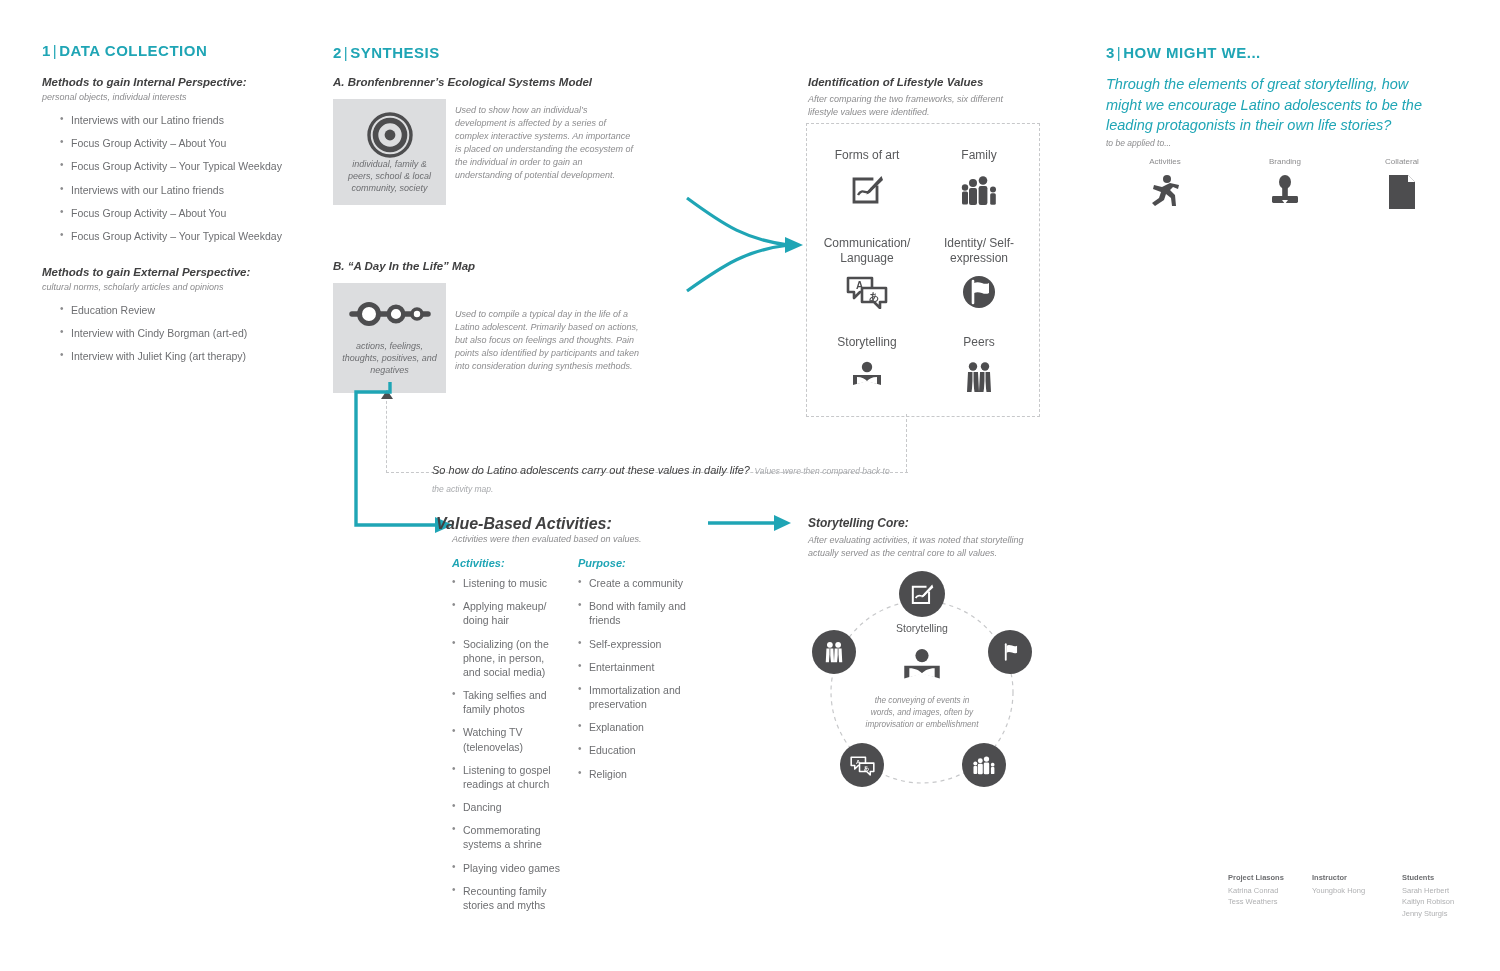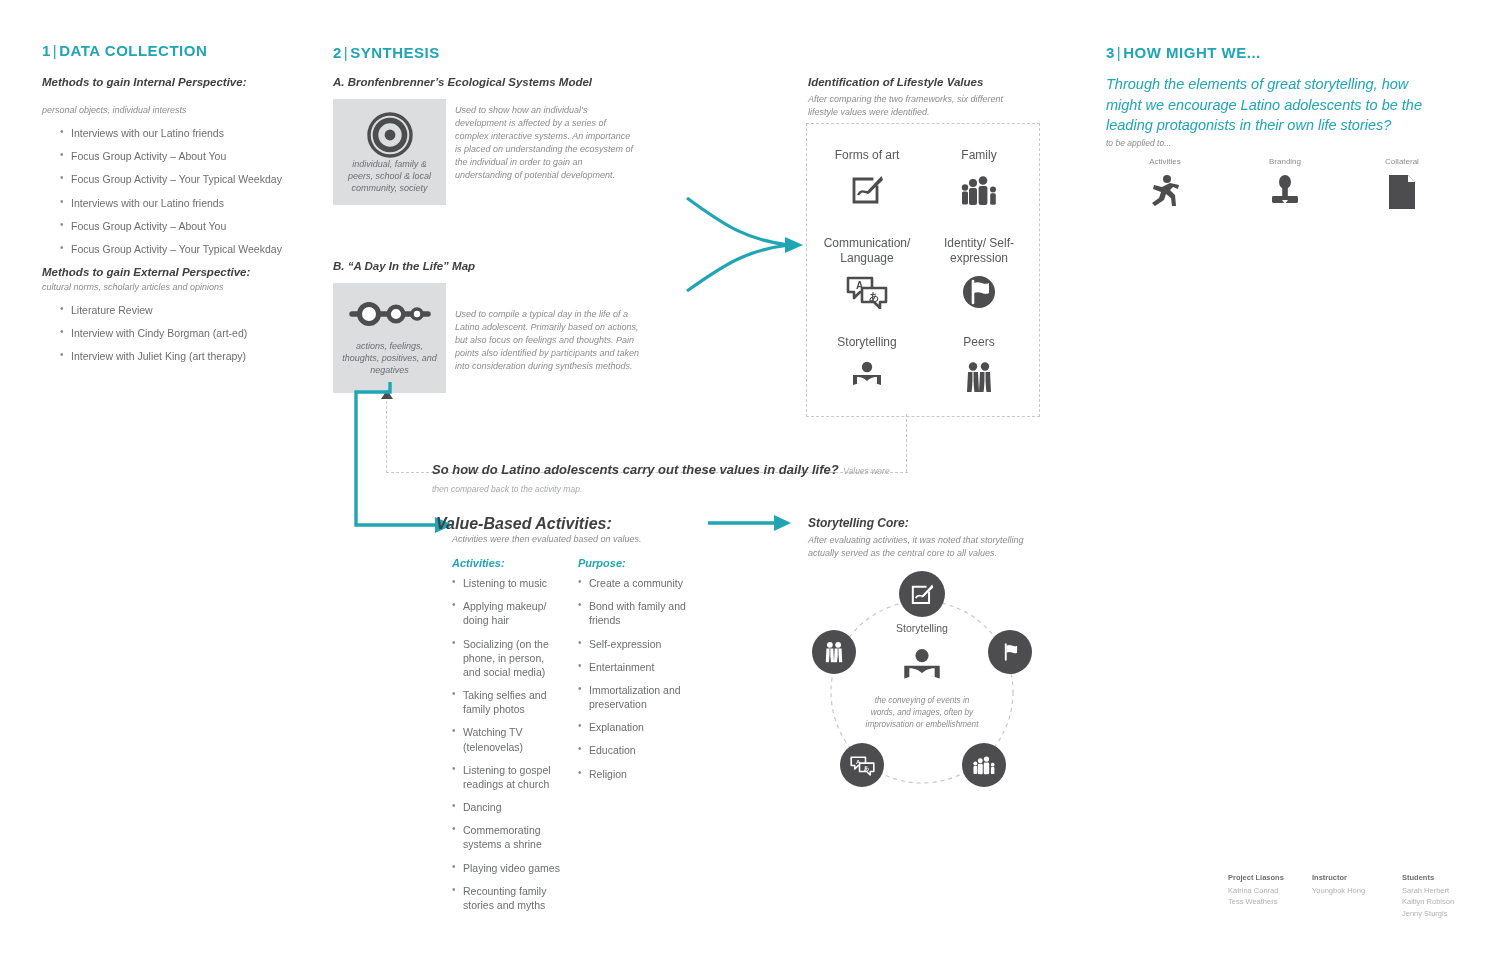--- a/index.html
+++ b/index.html
@@ -28,36 +28,36 @@
 </style>
 </head>
 <body>
 
 <div class="abs sect-title" style="left:42px;top:42px;">
   <span class="num">1</span><span class="bar">|</span><span>DATA COLLECTION</span>
 </div>
 
 <div class="abs" style="left:42px;top:76px;width:250px;">
   <div class="hdr-it">Methods to gain Internal Perspective:</div>
-  <div class="sub-it" style="margin-top:16px;">personal objects, individual interests</div>
+  <div class="sub-it" style="margin-top:3px;">personal objects, individual interests</div>
   <div style="margin-top:10px;padding-left:18px;">
     <div class="li">Interviews with our Latino friends</div>
     <div class="li">Focus Group Activity – About You</div>
     <div class="li">Focus Group Activity – Your Typical Weekday</div>
     <div class="li">Interviews with our Latino friends</div>
     <div class="li">Focus Group Activity – About You</div>
     <div class="li">Focus Group Activity – Your Typical Weekday</div>
   </div>
 </div>
 
 <div class="abs" style="left:42px;top:266px;width:250px;">
   <div class="hdr-it">Methods to gain External Perspective:</div>
   <div class="sub-it" style="margin-top:3px;">cultural norms, scholarly articles and opinions</div>
   <div style="margin-top:10px;padding-left:18px;">
-    <div class="li">Literature Review</div>
+    <div class="li">Education Review</div>
     <div class="li">Interview with Cindy Borgman (art-ed)</div>
     <div class="li">Interview with Juliet King (art therapy)</div>
   </div>
 </div>
 
 <div class="abs sect-title" style="left:333px;top:44px;">
   <span class="num">2</span><span class="bar">|</span><span>SYNTHESIS</span>
 </div>
 
 <div class="abs hdr-it" style="left:333px;top:76px;">A. Bronfenbrenner’s Ecological Systems Model</div>
@@ -181,21 +181,21 @@
 </div>
 
 <div class="abs dashbox" style="left:386px;top:396px;width:521px;height:76px;border-top:none;border-right:none;"></div>
 <div class="abs dashbox" style="left:906px;top:414px;width:1px;height:58px;border:none;border-left:1px dashed #c7c8ca;"></div>
 <div class="abs" style="left:380px;top:390px;">
   <svg width="14" height="10" viewBox="0 0 14 10">
       <polygon points="7,0 13,9 1,9" fill="#4d4d4f"></polygon>
     </svg>
 </div>
 <div class="abs" style="left:432px;top:460px;width:470px;">
-  <span style="font-style:italic;font-weight:bold;font-size:13px;color:#404041;">So how do Latino adolescents carry out these values in daily life?</span>
+  <span style="font-style:italic;font-weight:normal;font-size:11px;color:#404041;">So how do Latino adolescents carry out these values in daily life?</span>
   <span style="font-style:italic;font-size:8.5px;color:#a7a9ac;">Values were then compared back to the activity map.</span>
 </div>
 
 <div class="abs" style="left:350px;top:380px;">
   <svg width="110" height="155" viewBox="0 0 110 155">
     <path d="M40 2 L40 12 L6 12 L6 145 L88 145" fill="none" stroke="#1fa5b5" stroke-width="3.4"></path>
     <polygon points="85,137 103,145 85,153" fill="#1fa5b5"></polygon>
   </svg>
 </div>
 

